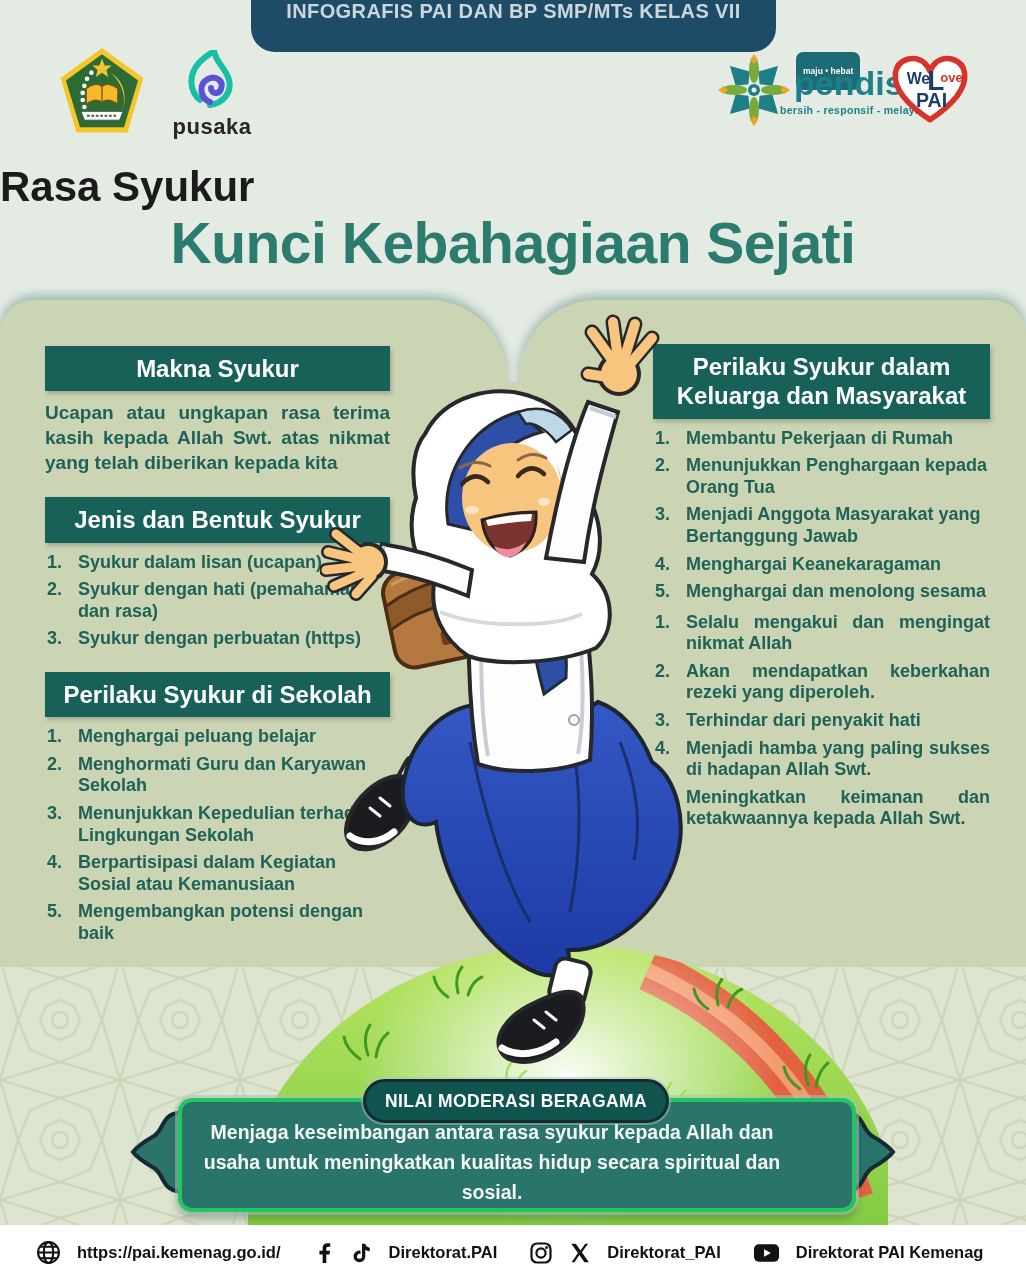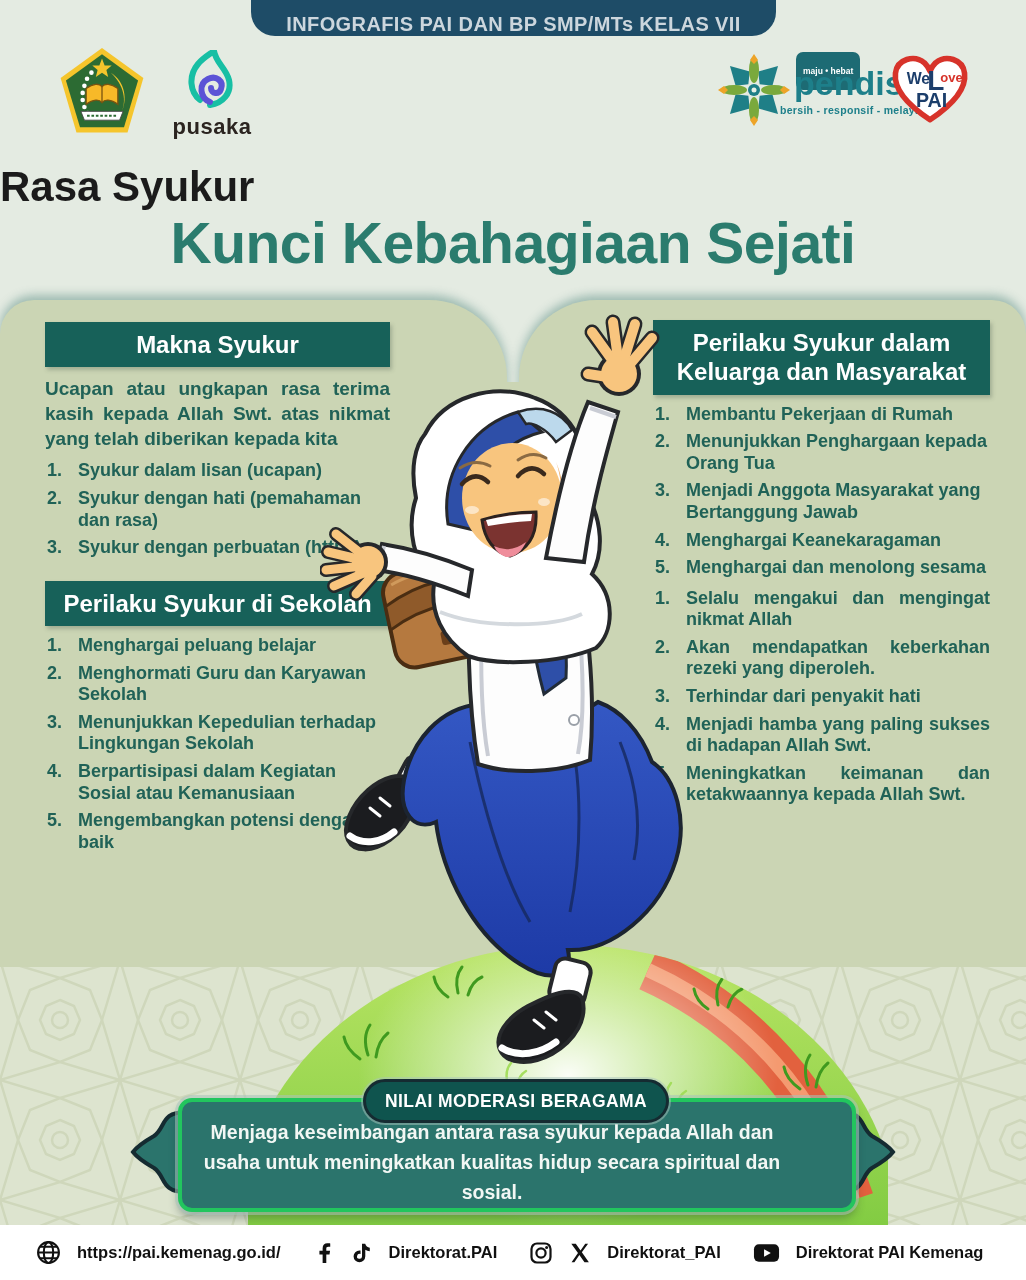--- a/index.html
+++ b/index.html
@@ -1,43 +1,43 @@
 <!DOCTYPE html>
 <html><head>
 <meta charset="utf-8">
 <style>
   html,body{margin:0;padding:0;background:#9aa59a;}
   .stage{position:relative;width:1026px;height:1280px;margin:0 auto;overflow:hidden;
          background:#e4ebe2;font-family:"Liberation Sans",sans-serif;}
   .abs{position:absolute;}
 
   
-  .banner{left:251px;top:0;width:525px;height:36px;background:#1e4c67;
-          border-radius:0 0 24px 24px;display:flex;align-items:flex-end;justify-content:center;}
+  .banner{left:251px;top:0;width:525px;height:52px;background:#1e4c67;
+          border-radius:0 0 24px 24px;display:flex;align-items:flex-start;justify-content:center;}
   .banner span{color:#ccd6dd;font-weight:bold;font-size:20px;letter-spacing:.4px;}
 
   
   .title1{left:0;top:163px;width:1026px;text-align:left;font-size:42px;font-weight:600;color:#1b1b1b;}
   .title2{left:0;top:210px;width:1026px;text-align:center;font-size:57px;font-weight:800;color:#2b7c6e;letter-spacing:-.5px;}
 
   
   .shoulder{background:#cbd5b4;height:130px;top:300px;box-shadow:0 -5px 10px rgba(62,122,112,.42);}
   .shoulder.l{left:0;width:507px;border-radius:34px 78px 0 0;}
   .shoulder.r{left:519px;width:507px;border-radius:78px 34px 0 0;}
   .band{left:0;top:382px;width:1026px;height:585px;background:#cbd5b4;}
 
   
   .pattern-bg{left:0;top:960px;width:1026px;height:320px;}
 
   
   .col{color:#206257;}
   .col.left{left:45px;top:322px;width:345px;}
   .col.right{left:653px;top:320px;width:337px;}
   .sec-head{background:#176159;color:#ffffff;font-weight:bold;font-size:24px;text-align:center;
-            padding:8px 6px;line-height:1.22;box-shadow:2px 3px 4px rgba(40,60,50,.25);}
+            padding:8px 6px;line-height:1.22;box-shadow:2px 3px 4px rgba(40,60,50,.25);margin-top:24px;}
   .sec-body{font-size:19px;font-weight:600;line-height:1.3;text-align:justify;margin-top:10px;}
   ol.sec-list{list-style:none;margin:9px 0 0 0;padding:0;counter-reset:it;}
   ol.sec-list li{counter-increment:it;position:relative;padding-left:33px;font-size:18px;
                  font-weight:600;line-height:1.2;margin-bottom:6px;}
   ol.sec-list li::before{content:counter(it) ".";position:absolute;left:2px;top:0;}
   .mt22{margin-top:22px;} .mt28{margin-top:27px;} .mt12{margin-top:12px;}
   ol.just li{text-align:justify;}
 
   
   .mod-panel{left:178px;top:1098px;width:670px;height:106px;background:#2b746c;border:4px solid #22c55e;
@@ -158,20 +158,21 @@
   <div class="abs title2">Kunci Kebahagiaan Sejati</div>
 
   <div class="abs shoulder l"></div>
   <div class="abs shoulder r"></div>
   <div class="abs band"></div>
 
   <div class="abs col left z10">
     <div class="sec-head">Makna Syukur</div>
     <div class="sec-body">Ucapan atau ungkapan rasa terima kasih kepada Allah Swt. atas nikmat yang telah diberikan kepada kita</div>
 
+    <div class="sec-head mt22">Jenis dan Bentuk Syukur</div>
     <ol class="sec-list">
       <li>Syukur dalam lisan (ucapan)</li>
       <li>Syukur dengan hati (pemahaman dan rasa)</li>
       <li>Syukur dengan perbuatan (https)</li>
     </ol>
 
     <div class="sec-head mt22">Perilaku Syukur di Sekolah</div>
     <ol class="sec-list">
       <li>Menghargai peluang belajar</li>
       <li>Menghormati Guru dan Karyawan Sekolah</li>

